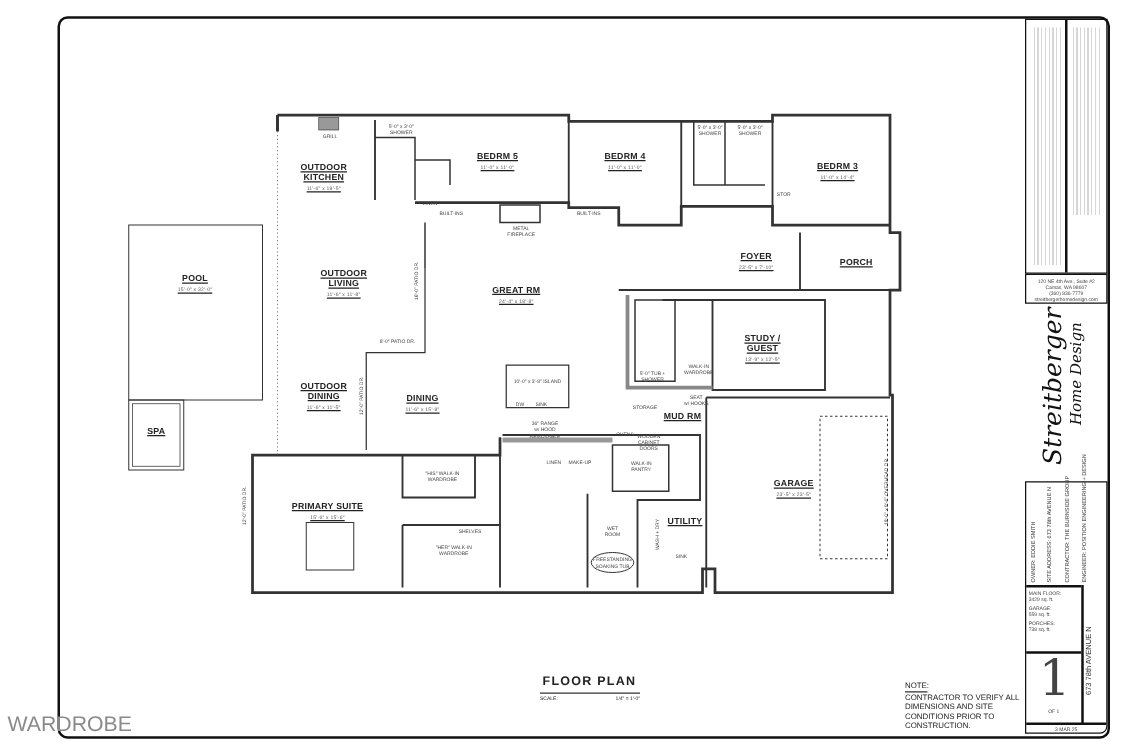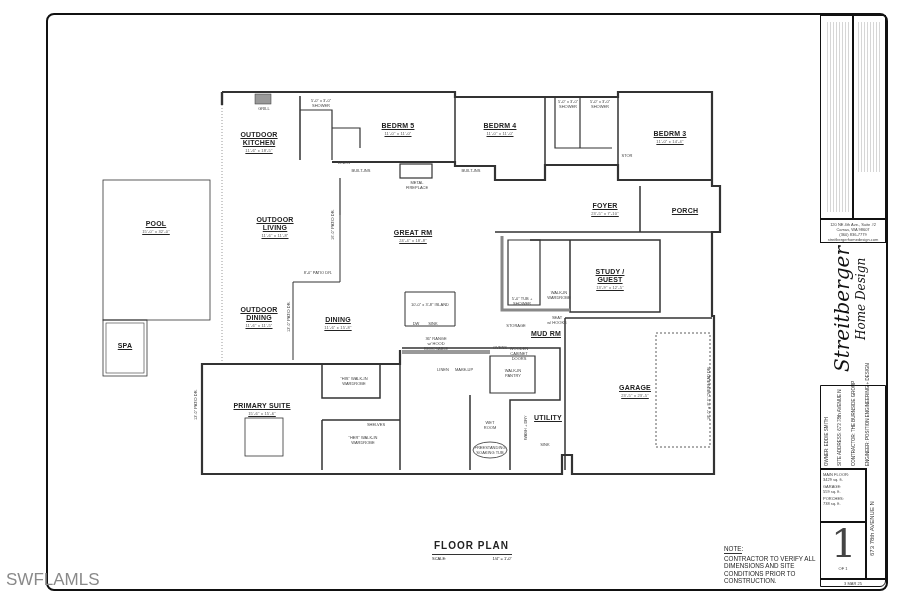--- a/index.html
+++ b/index.html
@@ -188,13 +188,13 @@
   <div class="small" style="left:2px;top:110px;width:40px;text-align:left;font-size:4px;">PORCHES:
 738 sq. ft.</div>
   <div class="tb-vert" style="left:48px;top:170px;font-size:6px;">673 78th AVENUE N</div>
   <div style="position:absolute;left:0;top:135px;width:44px;height:1.5px;background:#111;"></div>
   <div class="sheet-num" style="left:10px;top:134px;">1</div>
   <div class="small" style="left:10px;top:180px;width:24px;">OF 1</div>
   <div style="position:absolute;left:0;top:192px;width:100%;height:1.5px;background:#111;"></div>
   <div class="small" style="left:10px;top:195px;width:44px;">3 MAR 25</div>
 </div>
 
-<div class="watermark">SWFLAMLS</div>
+<div class="watermark">WARDROBE</div>
 
 </body></html>

